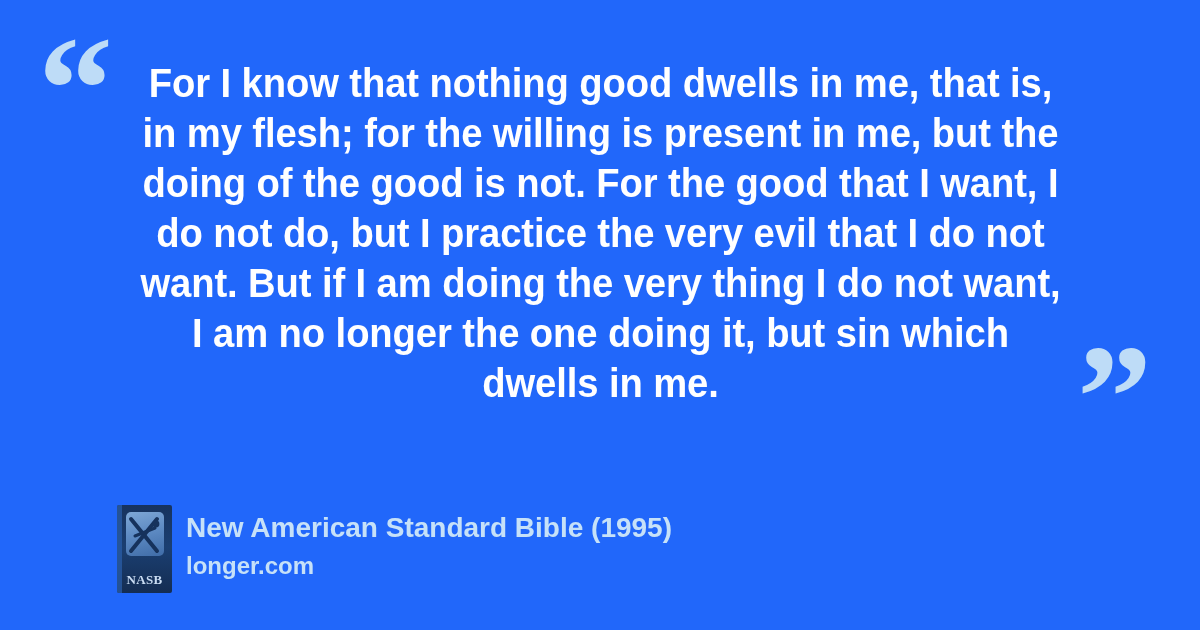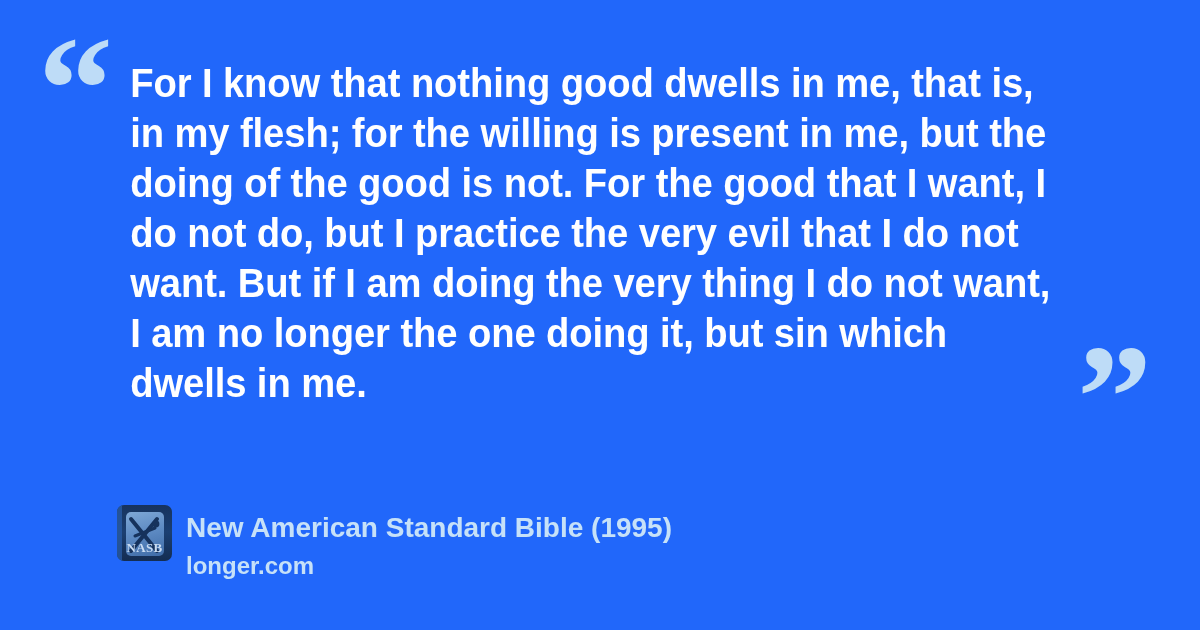--- a/index.html
+++ b/index.html
@@ -40,21 +40,21 @@
     top: 322px;
     font-size: 150px;
   }
 
   
   .quote-block {
     position: absolute;
     left: 108px;
     top: 58px;
     width: 985px;
-    text-align: left;
+    text-align: center;
   }
   .quote-text {
     margin: 0;
     color: #ffffff;
     font-family: "Liberation Sans Narrow", "Liberation Sans", sans-serif;
     font-weight: 700;
     font-size: 40px;
     line-height: 50px;
     letter-spacing: -0.1px;
     transform: scaleX(0.955);
@@ -66,24 +66,24 @@
     position: absolute;
     left: 117px;
     top: 505px;
     display: flex;
     align-items: flex-start;
   }
 
   .logo {
     position: relative;
     width: 55px;
-    height: 56px;
+    height: 88px;
     flex: 0 0 auto;
     background: linear-gradient(180deg, #17335e 0%, #1b3f72 48%, #142d52 100%);
-    border-radius: 7px;
+    border-radius: 2px;
     overflow: hidden;
   }
   .logo-left-edge {
     position: absolute;
     left: 0; top: 0;
     width: 5px; height: 100%;
     background: #2a5da8;
     opacity: 0.75;
   }
   .logo-plate {

